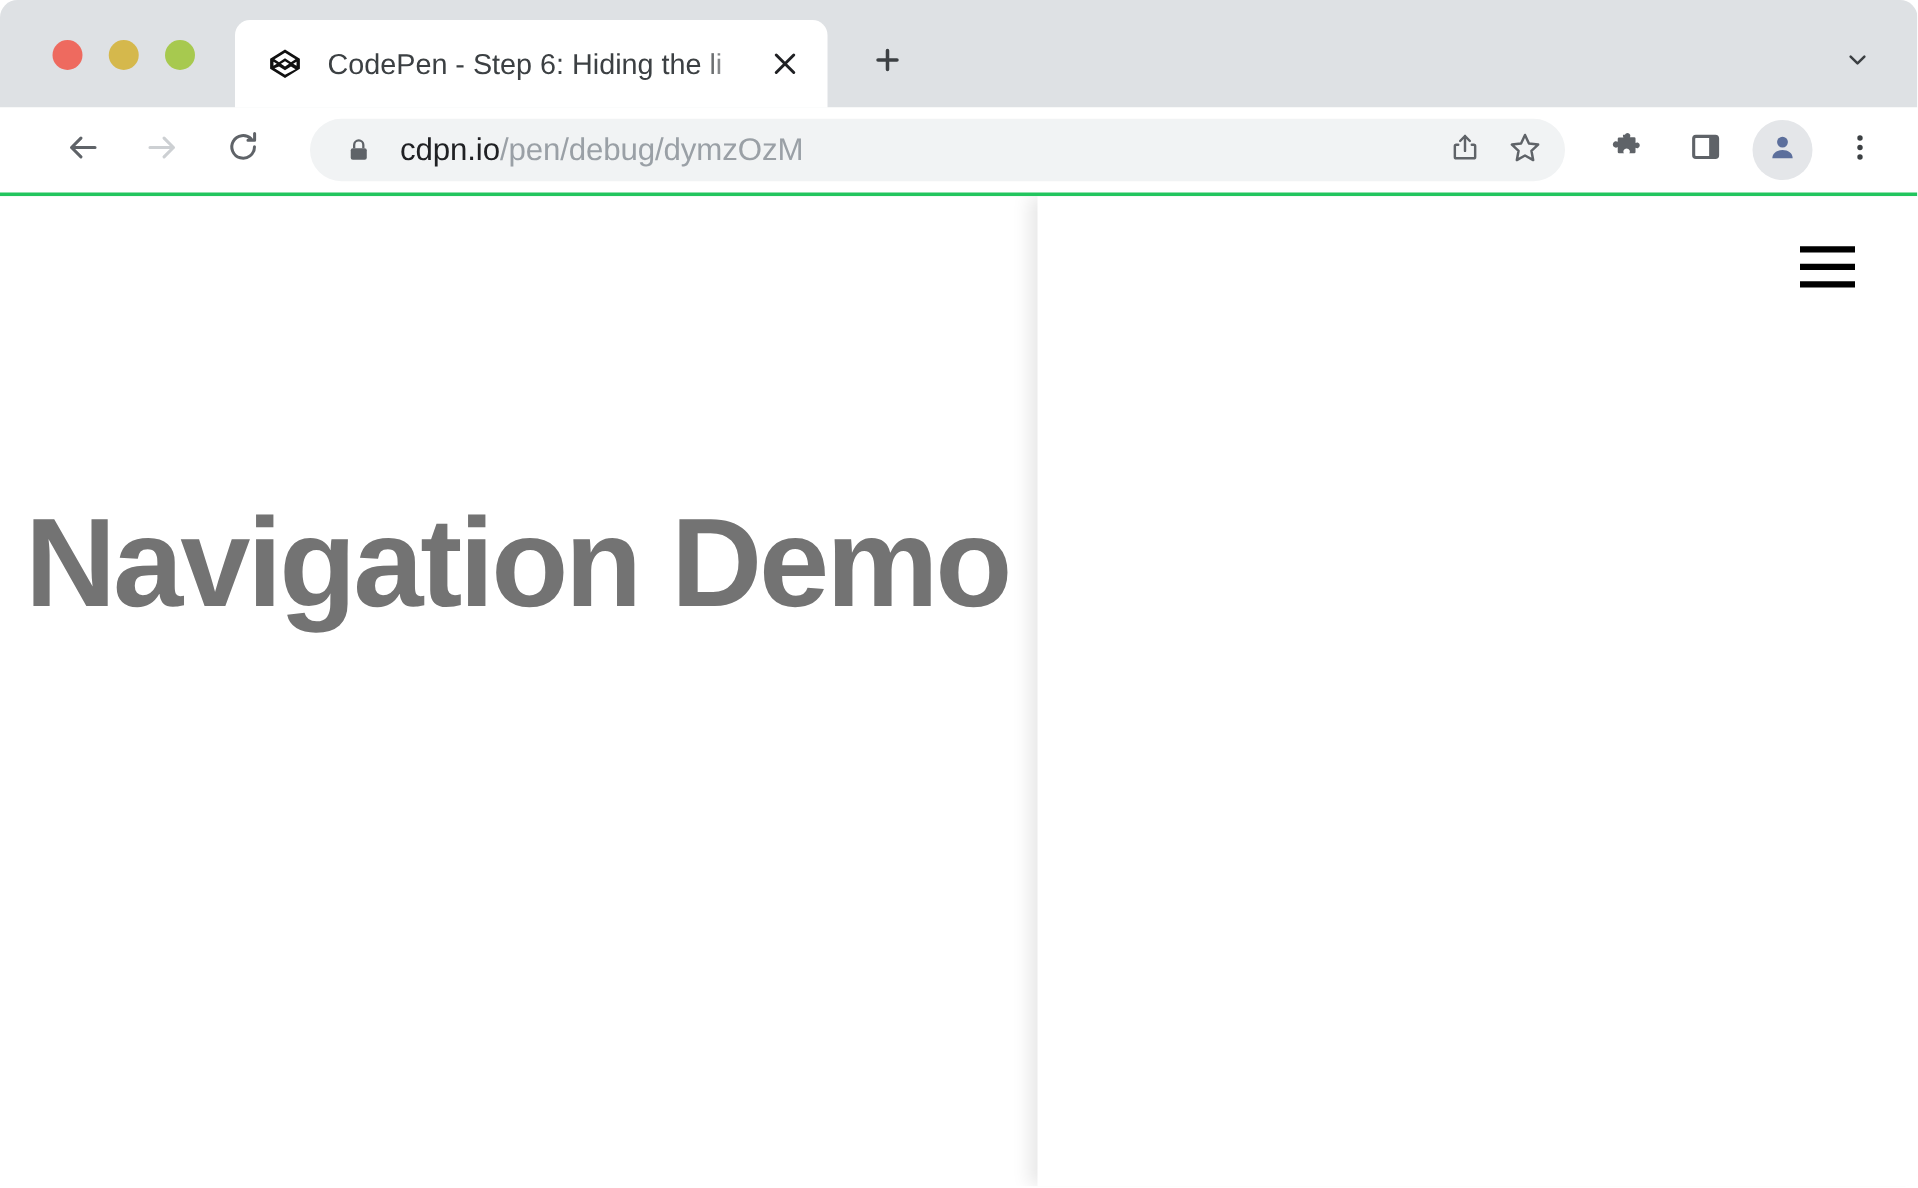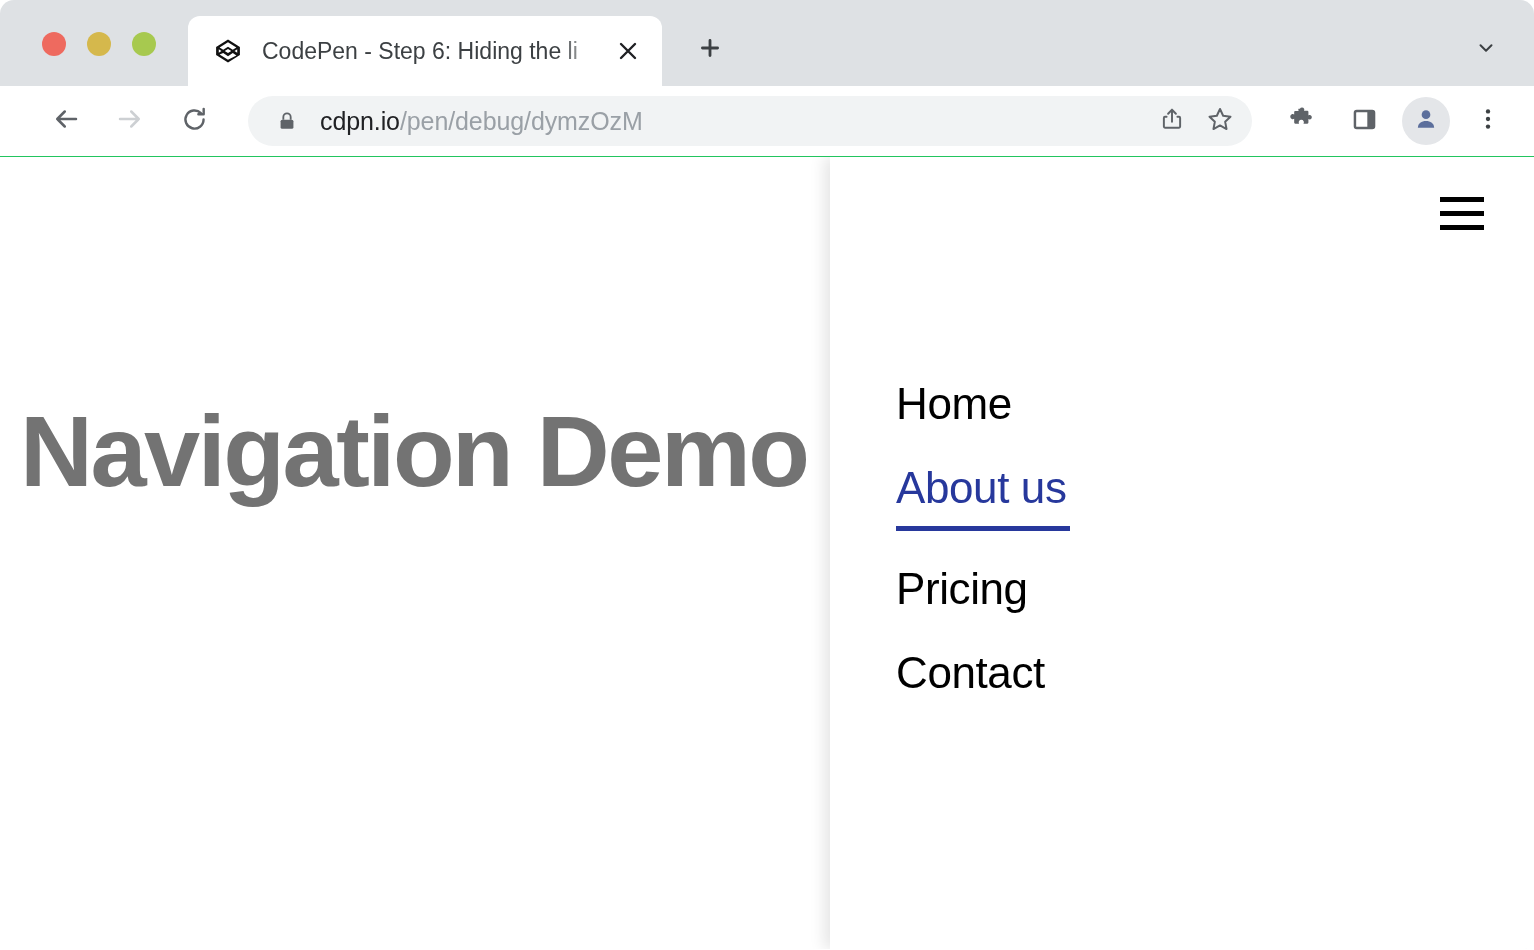--- a/index.html
+++ b/index.html
@@ -89,21 +89,21 @@
   }
 
   
   .toolbar {
     position: relative;
     height: 71px;
     background: #ffffff;
     display: flex;
     align-items: center;
     padding: 0 22px;
-    border-bottom: 1px solid #22c55e;
+    border-bottom: 3px solid #22c55e;
   }
   .nav-btn {
     width: 48px; height: 48px;
     display: flex; align-items: center; justify-content: center;
     flex: 0 0 48px;
     margin-right: 16px;
   }
   .nav-btn.first { margin-left: 20px; }
 
   .omnibox {
@@ -351,29 +351,15 @@
     <h1 class="page-heading">Navigation Demo</h1>
 
     <div class="nav-panel">
 
       <div class="hamburger">
         <span></span>
         <span></span>
         <span></span>
       </div>
 
-      <ul class="nav-list">
-        <li>
-          <a class="nav-link" href="#">Home</a>
-        </li>
-        <li>
-          <a class="nav-link active" href="#">About us</a>
-        </li>
-        <li>
-          <a class="nav-link" href="#">Pricing</a>
-        </li>
-        <li>
-          <a class="nav-link" href="#">Contact</a>
-        </li>
-      </ul>
     </div>
   </div>
 </div>
 
 </body></html>

